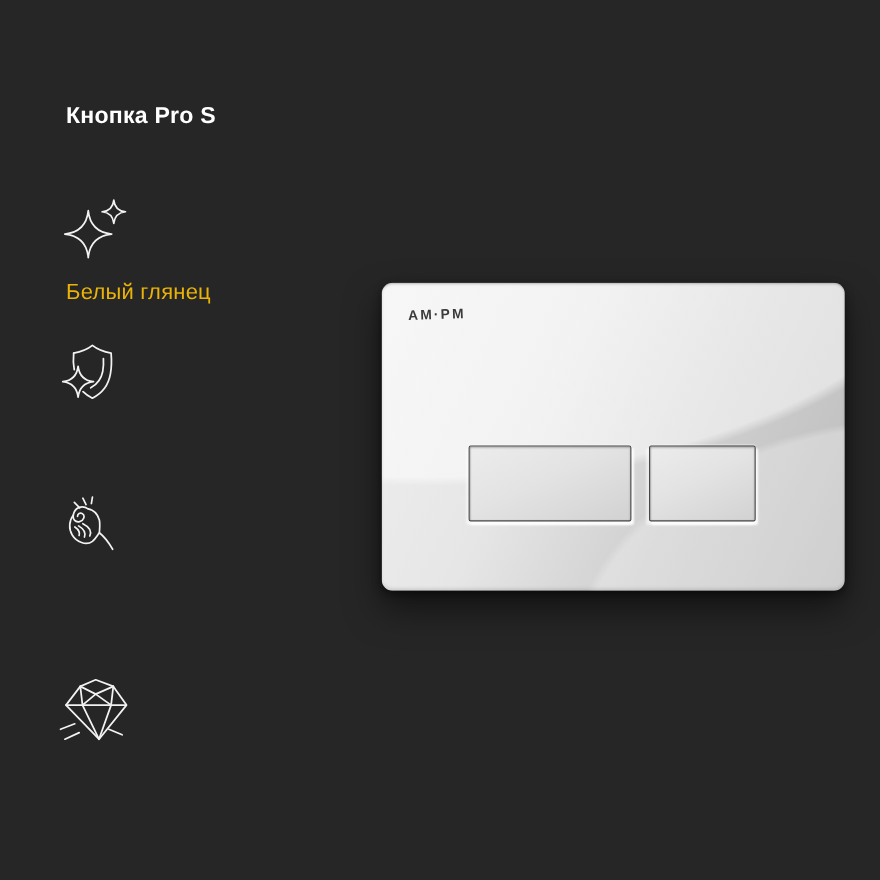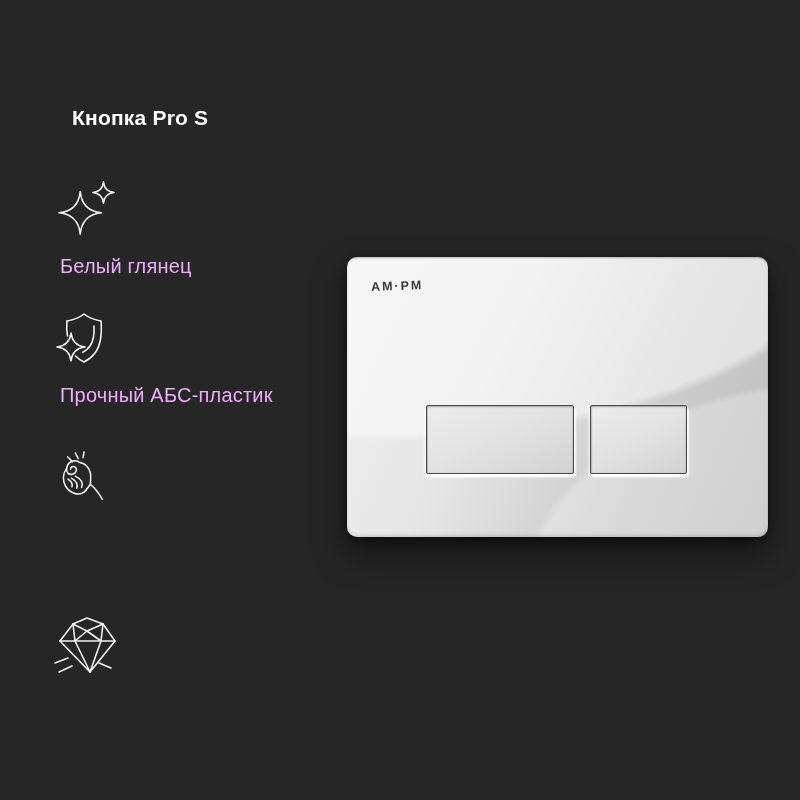--- a/index.html
+++ b/index.html
@@ -1,28 +1,28 @@
 <!DOCTYPE html>
 <html><head>
 <meta charset="utf-8">
 <style>
   html,body{margin:0;padding:0;background:#262626;}
   .canvas{
     position:relative;width:800px;height:800px;background:#262626;overflow:hidden;
     font-family:"Liberation Sans","DejaVu Sans",sans-serif;
   }
   .title{
-    position:absolute;left:60px;top:94px;margin:12px;
+    position:absolute;left:60px;top:94px;margin:0;
     font-size:21px;font-weight:700;color:#ffffff;letter-spacing:.2px;
   }
   .icon{position:absolute;}
   .icon svg{display:block;}
   .feature-label{
     position:absolute;left:60px;
-    font-size:20px;line-height:30px;font-weight:400;color:#f0abfc;letter-spacing:.2px;
+    font-size:20px;line-height:30px;font-weight:400;color:#eab308;letter-spacing:.2px;
   }
   
   .plate{
     position:absolute;left:347px;top:257px;width:421px;height:280px;
     border-radius:10px;
     background:
       radial-gradient(75% 85% at 115% 130%, rgba(255,255,255,0.28) 98%, rgba(255,255,255,0) 101%),
       radial-gradient(120% 95% at 10% -30%, rgba(255,255,255,0.5) 98%, rgba(255,255,255,0) 101%),
       linear-gradient(115deg,#efefef 0%,#e6e6e6 35%,#cfcfcf 65%,#bcbcbc 100%);
     box-shadow:
@@ -69,23 +69,20 @@
   </div>
 
   <span class="icon" style="left:56px;top:310px">
     <svg width="58" height="58" viewBox="0 0 58 58" fill="none" stroke="#f2f2f2" stroke-width="1.6" stroke-linecap="round" stroke-linejoin="round">
       <path d="M11,11 C17,10 23,8 28,4 C33,8 39,10 45,11 C46,23 45,35 39,43 C36,47 32,50 28,52 C25,50.5 22,48.5 19.5,46"></path>
       <path d="M11,11 C10.5,16 10.5,21 11.5,26"></path>
       <path d="M38,16 C38.5,24 37.5,31 34,36 C32,39 29.5,41 26.5,42.5"></path>
       <path d="M15,23 Q16.5,35.5 29,37 Q16.5,38.5 15,51 Q13.5,38.5 1,37 Q13.5,35.5 15,23 Z" fill="#262626"></path>
     </svg>
   </span>
-  <div class="feature-label" style="top:380px">
-    <div>Прочный АБС-пластик</div>
-  </div>
 
   <span class="icon" style="left:55px;top:450px">
     <svg width="60" height="60" viewBox="0 0 62 62" fill="none" stroke="#f2f2f2" stroke-width="1.6" stroke-linecap="round" stroke-linejoin="round">
       <path d="M24,9 L21,3 M29,8 L30,2 M18,12 L13,7"></path>
       <path d="M26,13 C20,9 13,12 12,19 C11.5,23 14,26 18,25 C22,24 23.5,19.5 20.5,17.5 C18.5,16.2 16,17.5 16,20"></path>
       <path d="M21,27 C27,30 29.5,34 27.5,38.5 M17,29 C22,32 24,35.5 22.5,39.5 M13.5,30 C17,32.5 18.5,35 17.5,38"></path>
       <path d="M12,19 C8,24 7.5,32 11,37.5 C15,44 24,48 30,43.5 C33,41 34.5,38 36.5,35.5 C41,39 45.5,45 49,51"></path>
       <path d="M26,13 C31,14 35,18 36.5,23.5 C37.3,27 36.8,31 36.5,35.5"></path>
     </svg>
   </span>

